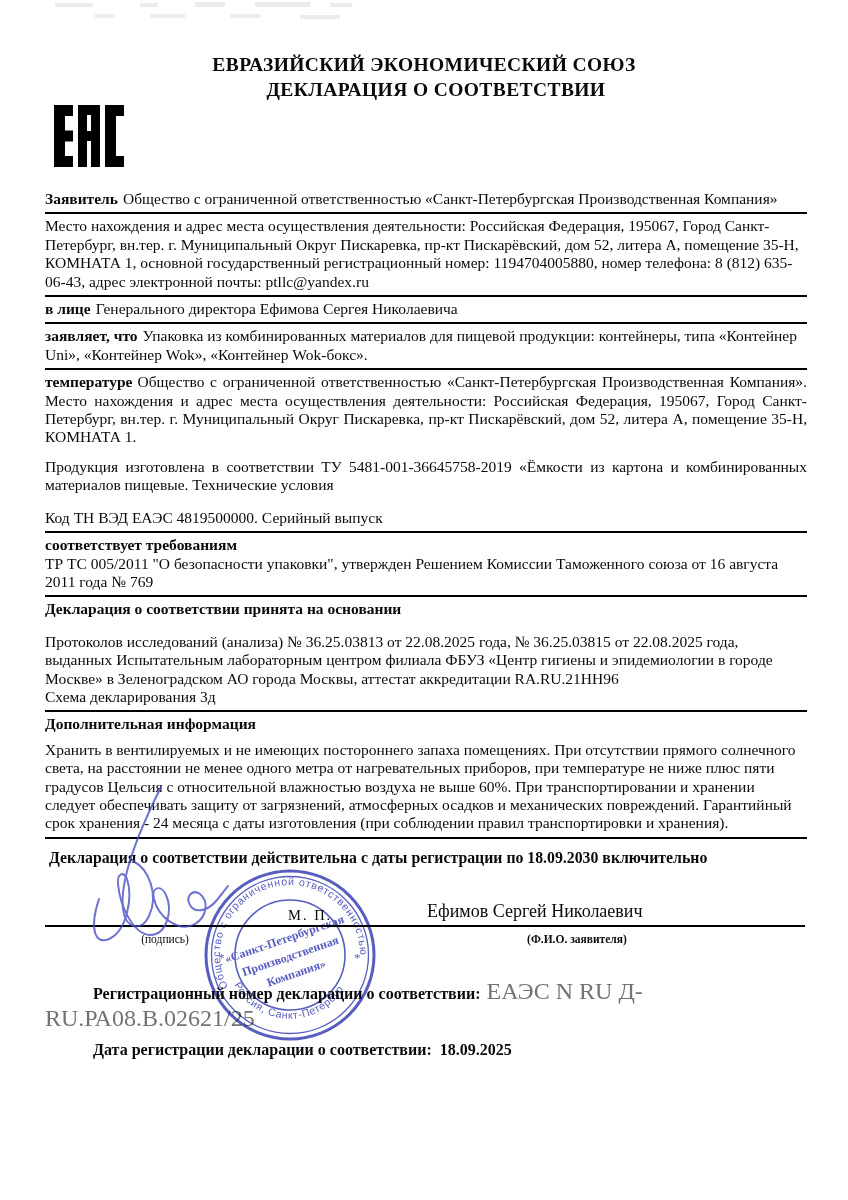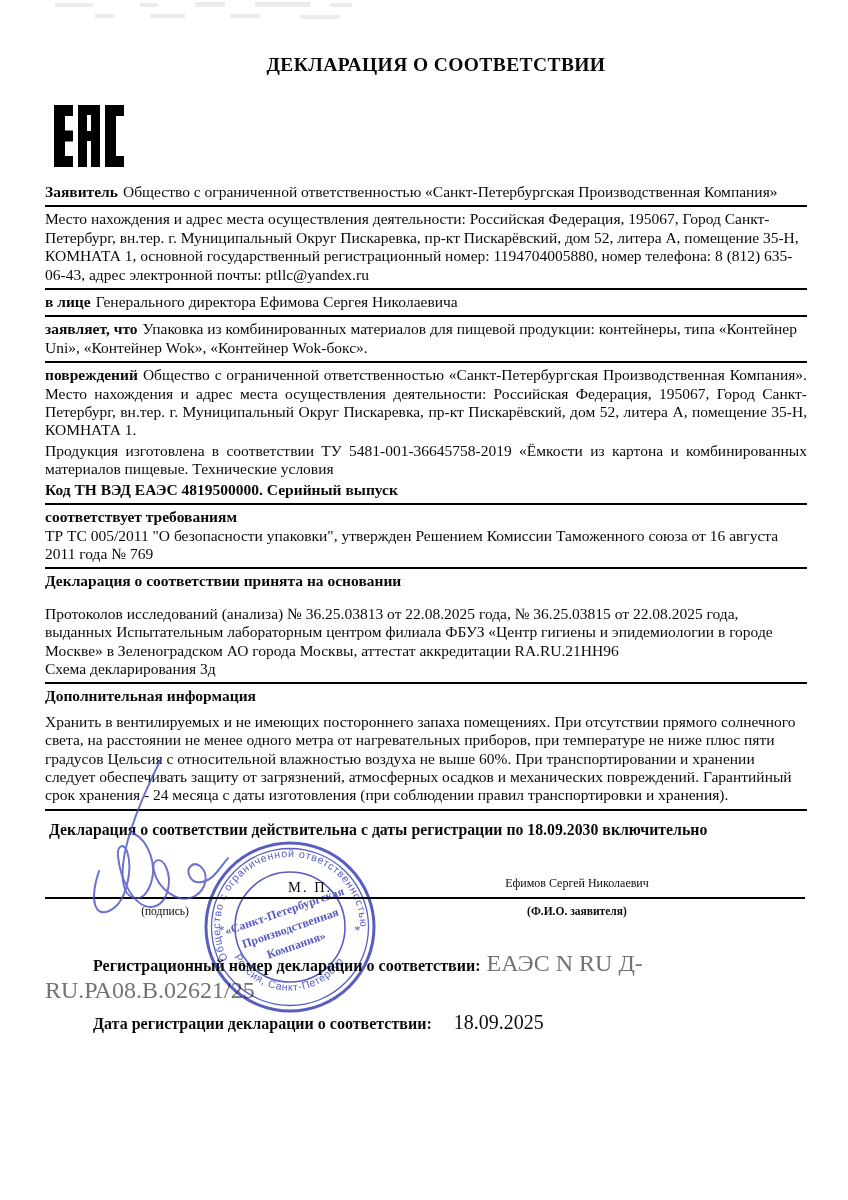--- a/index.html
+++ b/index.html
@@ -7,42 +7,42 @@
         font-family:"Liberation Serif","DejaVu Serif",serif;color:#0a0a0a;}
   
   .artifact{position:absolute;background:#ececec;}
   
   .doc-header{position:absolute;top:52px;left:0;width:848px;text-align:center;
               font-weight:bold;font-size:19.5px;line-height:25px;letter-spacing:.4px;}
   .doc-header .line2{padding-left:24px;}
   
   .eac{position:absolute;left:54px;top:105px;}
   
-  .content{position:absolute;left:45px;top:180px;width:762px;font-size:15.5px;line-height:18.4px;}
+  .content{position:absolute;left:45px;top:187px;width:762px;font-size:15.5px;line-height:18.4px;}
   .row{border-bottom:2px solid #000;padding:3px 0 4px;}
   .row p{margin:0;}
   .lead{font-weight:bold;margin-right:5px;}
   .just{text-align:justify;}
   .h-bold{font-weight:bold;margin:4px;}
   .row-basis .body-text{margin-top:14px;}
   .row-addl .body-text{margin-top:7px;}
   .scheme-line{margin-top:1px;}
   .row-validity{border-bottom:none;padding:6px 0 2px;font-weight:bold;font-size:15.8px;}
   
   .sig-row{position:relative;height:104px;border-bottom:none;}
   .sig-line{position:absolute;left:0;right:2px;top:52px;border-top:2px solid #000;}
   .mp{position:absolute;left:243px;top:33px;font-size:14.5px;letter-spacing:2px;}
   .sig-caption{position:absolute;left:40px;top:57px;width:160px;text-align:center;font-size:11.5px;}
-  .fio-name{position:absolute;left:382px;top:29px;width:300px;text-align:center;font-size:12px;}
+  .fio-name{position:absolute;left:382px;top:29px;width:300px;text-align:left;font-size:18px;}
   .fio-caption{position:absolute;left:382px;top:57px;width:300px;text-align:center;font-size:11.5px;font-weight:bold;}
   
   .footer-line{margin-top:2px;line-height:24px;}
   .footer-line .lbl{font-weight:bold;font-size:16px;margin-left:48px;}
   .reg-value{font-size:24px;color:#737373;margin-left:6px;}
-  .date-value{font-weight:normal;font-size:20px;margin-left:22px;}
+  .date-value{font-weight:bold;font-size:16px;margin-left:8px;}
   
   .signature-svg{position:absolute;left:38px;top:-92px;z-index:3;pointer-events:none;}
   .stamp-svg{position:absolute;left:157px;top:-6px;z-index:4;mix-blend-mode:multiply;
              opacity:.85;pointer-events:none;}
 </style>
 </head>
 <body>
 
 <div class="page">
 
@@ -50,20 +50,21 @@
   <div class="artifact" style="left:140px;top:3px;width:18px;height:4px;"></div>
   <div class="artifact" style="left:195px;top:2px;width:30px;height:5px;"></div>
   <div class="artifact" style="left:255px;top:2px;width:55px;height:5px;"></div>
   <div class="artifact" style="left:330px;top:3px;width:22px;height:4px;"></div>
   <div class="artifact" style="left:95px;top:14px;width:20px;height:4px;"></div>
   <div class="artifact" style="left:150px;top:14px;width:35px;height:4px;"></div>
   <div class="artifact" style="left:230px;top:14px;width:30px;height:4px;"></div>
   <div class="artifact" style="left:300px;top:15px;width:40px;height:4px;"></div>
 
   <div class="doc-header">
+    <div class="line1">ЕВРАЗИЙСКИЙ ЭКОНОМИЧЕСКИЙ СОЮЗ</div>
     <div class="line2">ДЕКЛАРАЦИЯ О СООТВЕТСТВИИ</div>
   </div>
 
   <div class="eac">
     <svg width="71" height="62" viewBox="0 0 71 62">
       <g fill="#000">
 
         <rect x="0" y="0" width="11" height="62"></rect>
         <rect x="11" y="0" width="8" height="11"></rect>
         <rect x="11" y="25.5" width="8" height="11"></rect>
@@ -93,23 +94,23 @@
 
     <div class="row">
       <p><span class="lead">в лице</span><span>Генерального директора Ефимова Сергея Николаевича</span></p>
     </div>
 
     <div class="row">
       <p><span class="lead">заявляет, что</span><span>Упаковка из комбинированных материалов для пищевой продукции: контейнеры, типа «Контейнер Uni», «Контейнер Wok», «Контейнер Wok-бокс».</span></p>
     </div>
 
     <div class="row">
-      <p class="just"><span class="lead">повреждений</span><span>Общество с ограниченной ответственностью «Санкт-Петербургская Производственная Компания». Место нахождения и адрес места осуществления деятельности: Российская Федерация, 195067, Город Санкт-Петербург, вн.тер. г. Муниципальный Округ Пискаревка, пр-кт Пискарёвский, дом 52, литера А, помещение 35-Н, КОМНАТА 1.</span></p>
-      <p class="just" style="margin-top:2px;">Продукция изготовлена в соответствии ТУ 5481-001-36645758-2019 «Ёмкости из картона и комбинированных материалов пищевые. Технические условия</p>
-      <p style="margin-top:2px;font-weight:bold;">Код ТН ВЭД ЕАЭС 4819500000. Серийный выпуск</p>
+      <p class="just"><span class="lead">температуре</span><span>Общество с ограниченной ответственностью «Санкт-Петербургская Производственная Компания». Место нахождения и адрес места осуществления деятельности: Российская Федерация, 195067, Город Санкт-Петербург, вн.тер. г. Муниципальный Округ Пискаревка, пр-кт Пискарёвский, дом 52, литера А, помещение 35-Н, КОМНАТА 1.</span></p>
+      <p class="just" style="margin-top:11px;">Продукция изготовлена в соответствии ТУ 5481-001-36645758-2019 «Ёмкости из картона и комбинированных материалов пищевые. Технические условия</p>
+      <p style="margin-top:14px;">Код ТН ВЭД ЕАЭС 4819500000. Серийный выпуск</p>
     </div>
 
     <div class="row">
       <p class="h-bold">соответствует требованиям</p>
       <p>ТР ТС 005/2011 "О безопасности упаковки", утвержден Решением Комиссии Таможенного союза от 16 августа 2011 года № 769</p>
     </div>
 
     <div class="row row-basis">
       <p class="h-bold">Декларация о соответствии принята на основании</p>
       <p class="body-text">Протоколов исследований (анализа) № 36.25.03813 от 22.08.2025 года, № 36.25.03815 от 22.08.2025 года, выданных Испытательным лабораторным центром филиала ФБУЗ «Центр гигиены и эпидемиологии в городе Москве» в Зеленоградском АО города Москвы, аттестат аккредитации RA.RU.21НН96</p>

